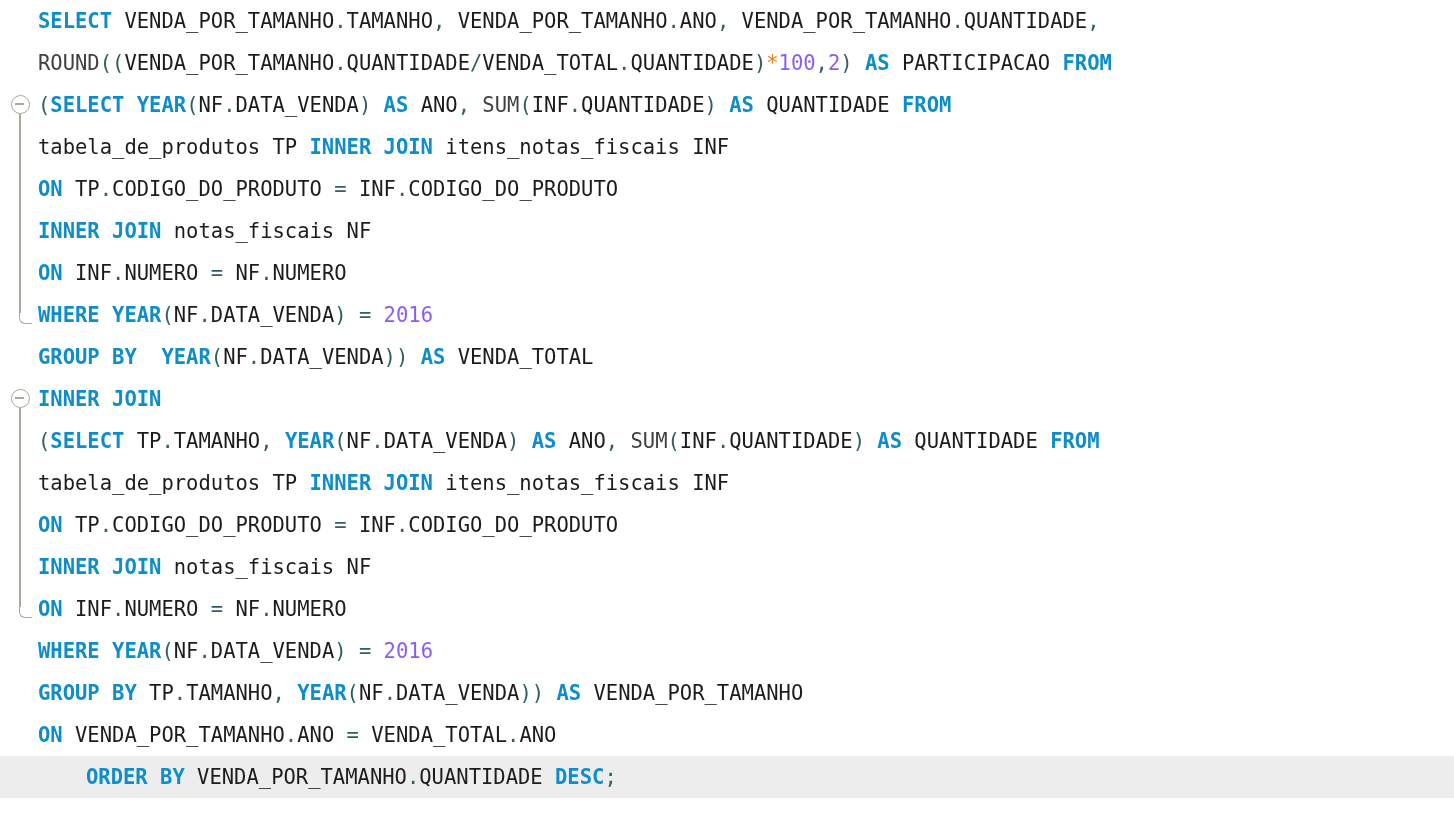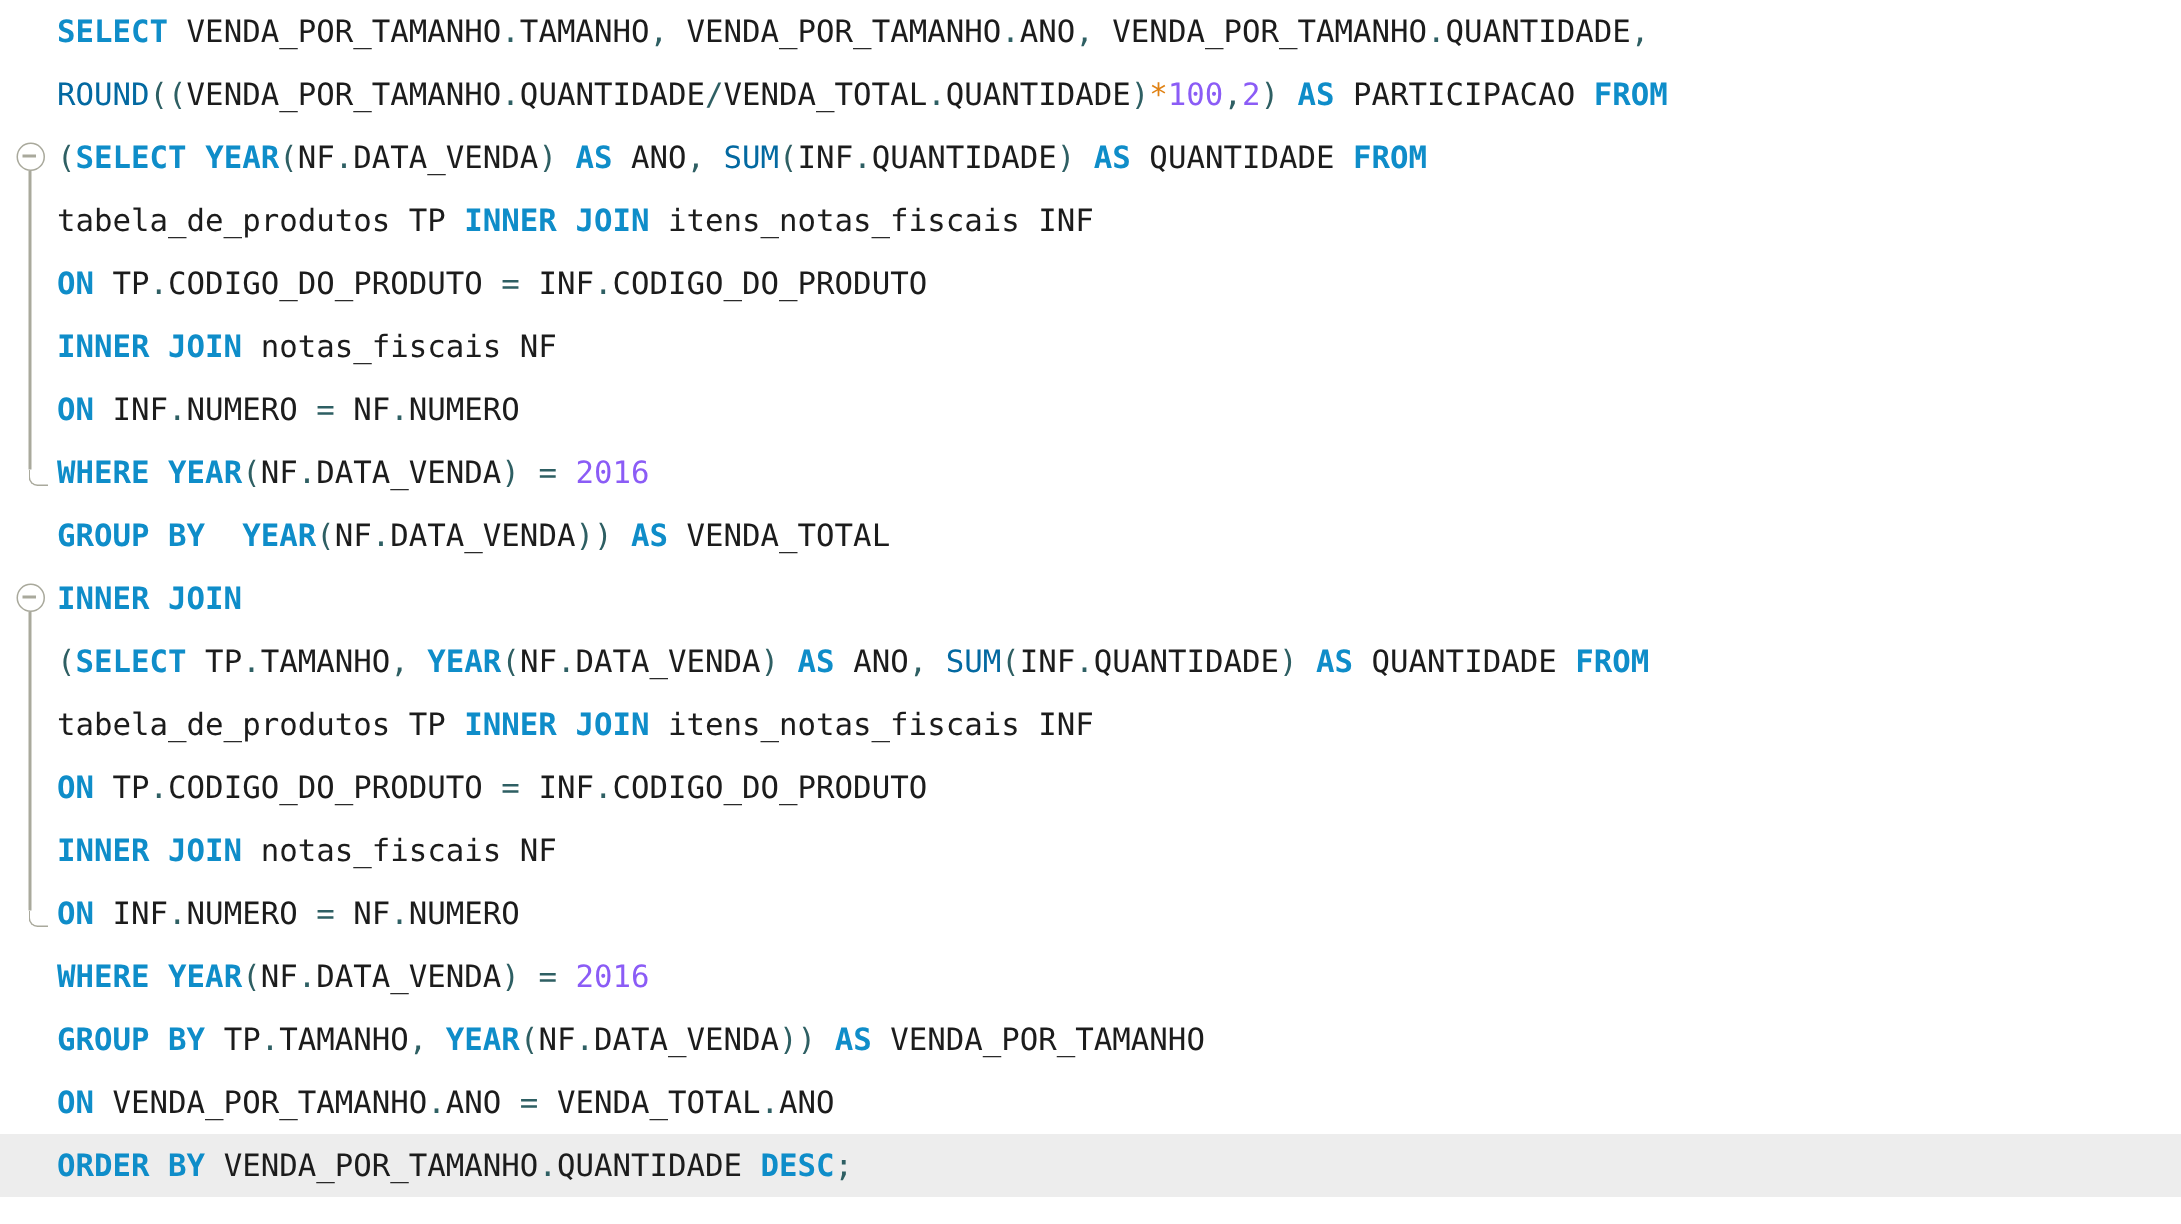--- a/index.html
+++ b/index.html
@@ -96,28 +96,29 @@
     padding-left: 38px;
     box-sizing: content-box;
   }
   .line.current {
     background: #ededed;
     padding-left: 0;
   }
   .line.current > .line-inner {
     display: inline-block;
     padding-left: 38px;
+    margin-left: 48px;
   }
   .line > .line-inner {
     display: inline-block;
   }
 
   
   .kw   { color: #0f8dc9; font-weight: bold; }
-  .fn   { color: #0369a1; }
+  .fn   { color: #404040; }
   .num  { color: #8b5cf6; }
   .op   { color: #e08214; }
   .pun  { color: #2e5f63; }
   .id   { color: #1c1c1c; }
 </style>
 </head>
 <body>
 
 <div id="editor">
 

